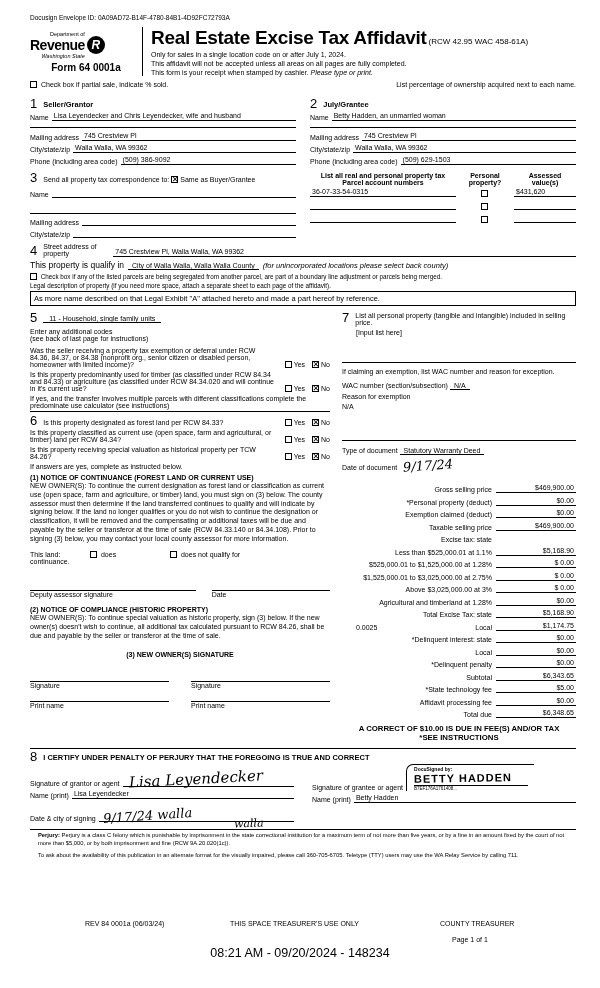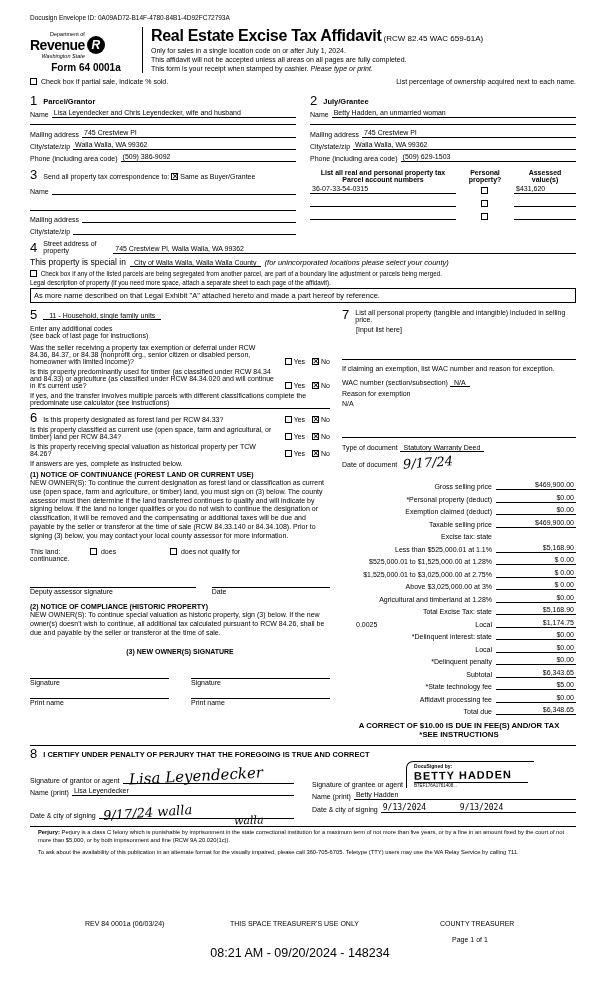--- a/index.html
+++ b/index.html
@@ -12,21 +12,21 @@
   .header { display:flex; margin-bottom:2px; }
   .logo-block { width:112px; text-align:center; padding-top:4px; }
   .logo-row { display:flex; justify-content:flex-start; align-items:center; }
   .logo-text { text-align:right; }
   .dept-of { font-size:5.5px; }
   .revenue { font-size:14px; font-weight:bold; letter-spacing:-0.5px; }
   .wa-state { font-size:5.5px; font-style:italic; }
   .logo-mark { width:18px; height:18px; background:#000; border-radius:50%; color:#fff; font-weight:bold; font-style:italic; font-size:12px; line-height:18px; text-align:center; margin-left:2px; flex:0 0 auto; }
   .form-number { font-size:10px; font-weight:bold; margin-top:3px; }
   .title-block { border-left:1px solid #000; padding-left:8px; flex:1; }
-  .main-title { font-size:16px; font-weight:bold; letter-spacing:-0.3px; }
+  .main-title { font-size:19px; font-weight:bold; letter-spacing:-0.3px; }
   .rcw { font-size:8px; }
   .sub { font-size:7px; margin-top:2px; }
   
   .cb { display:inline-block; width:7px; height:7px; border:1px solid #000; position:relative; vertical-align:-1px; margin-right:2px; }
   .cb.checked::after { content:"✕"; position:absolute; top:-1.5px; left:-0.5px; font-size:8px; line-height:8px; }
   .partial-row { display:flex; justify-content:space-between; margin:5px 0 10px 0; }
   
   .grid2 { display:grid; grid-template-columns:1fr 1fr; column-gap:14px; }
   .sec-head { display:flex; align-items:flex-end; margin-bottom:3px; }
   .sec-num { font-size:13px; line-height:11px; margin-right:6px; }
@@ -101,38 +101,38 @@
           <div class="revenue">Revenue</div>
           <div class="wa-state">Washington State</div>
         </div>
         <div class="logo-mark">R</div>
       </div>
       <div class="form-number">Form 64 0001a</div>
     </div>
     <div class="title-block">
       <div>
         <span class="main-title">Real Estate Excise Tax Affidavit</span>
-        <span class="rcw">(RCW 82.45 WAC 659-61A)</span>
+        <span class="rcw">(RCW 42.95 WAC 458-61A)</span>
       </div>
       <div class="sub">Only for sales in a single location code on or after July 1, 2024.</div>
       <div class="sub">This affidavit will not be accepted unless all areas on all pages are fully completed.</div>
       <div class="sub"><span>This form is your receipt when stamped by cashier.</span> <i>Please type or print.</i></div>
     </div>
   </div>
 
   <div class="partial-row">
     <div><span class="cb"></span> <span>Check box if partial sale, indicate % sold.</span></div>
     <div>List percentage of ownership acquired next to each name.</div>
   </div>
 
   <div class="grid2">
     <div>
       <div class="sec-head">
           <span class="sec-num">1</span>
-          <span class="sec-title">Parcel/Grantor</span>
+          <span class="sec-title">Seller/Grantor</span>
         </div>
       <div class="field">
           <span class="flabel">Name</span>
           <span class="fval">Lisa Leyendecker and Chris Leyendecker, wife and husband</span>
         </div>
       <div class="divline"></div>
       <div class="field">
           <span class="flabel">Mailing address</span>
           <span class="fval">745 Crestview Pl</span>
         </div>
@@ -227,23 +227,23 @@
     </div>
   </div>
 
   <div style="margin-top:2px;">
     <div class="s4row">
       <span class="sec-num" style="align-self:center;">4</span>
       <span style="width:70px;"><span>Street address of</span><br><span>property</span></span>
       <span class="fval" style="flex:1;">745 Crestview Pl, Walla Walla, WA 99362</span>
     </div>
     <div class="s4row" style="margin-top:3px;">
-      <span style="font-size:8.5px; padding-right:4px;">This property is special in</span>
+      <span style="font-size:8.5px; padding-right:4px;">This property is qualify in</span>
       <span class="u" style="padding:0 4px;">City of Walla Walla, Walla Walla County</span>
-      <span style="font-style:italic; font-size:7.5px; padding-left:4px;">(for unincorporated locations please select your county)</span>
+      <span style="font-style:italic; font-size:7.5px; padding-left:4px;">(for unincorporated locations please select back county)</span>
     </div>
     <div class="small" style="margin-top:3px;"><span class="cb"></span> <span>Check box if any of the listed parcels are being segregated from another parcel, are part of a boundary line adjustment or parcels being merged.</span></div>
     <div class="small" style="margin-top:2px;">Legal description of property (if you need more space, attach a separate sheet to each page of the affidavit).</div>
     <div class="legal-box">As more name described on that Legal Exhibit "A" attached hereto and made a part hereof by reference.</div>
   </div>
 
   <div class="main-cols">
     <div>
 
       <div class="sec-head">
@@ -455,24 +455,20 @@
               <div class="ds-label">DocuSigned by:</div>
               <div class="ds-name">BETTY HADDEN</div>
               <div class="ds-id">B7EF176A1761408...</div>
             </span>
           </span>
         </div>
         <div class="field">
             <span class="flabel">Name (print)</span>
             <span class="fval">Betty Hadden</span>
           </div>
-        <div class="field">
-          <span class="flabel">Date &amp; city of signing</span>
-          <span class="fval mono"><span>9/13/2024</span>&nbsp;&nbsp;&nbsp;&nbsp;&nbsp;&nbsp;&nbsp;<span>9/13/2024</span></span>
-        </div>
       </div>
     </div>
   </div>
 
   <div class="topline" style="margin-top:4px;"></div>
   <div class="fine" style="margin-top:2px; padding:0 8px;">
     <span class="bold">Perjury:</span> <span>Perjury is a class C felony which is punishable by imprisonment in the state correctional institution for a maximum term of not more than five years, or by a fine in an amount fixed by the court of not more than $5,000, or by both imprisonment and fine (RCW 9A.20.020(1c)).</span>
   </div>
   <div class="fine" style="margin-top:5px; padding:0 8px;">To ask about the availability of this publication in an alternate format for the visually impaired, please call 360-705-6705. Teletype (TTY) users may use the WA Relay Service by calling 711.</div>
 

